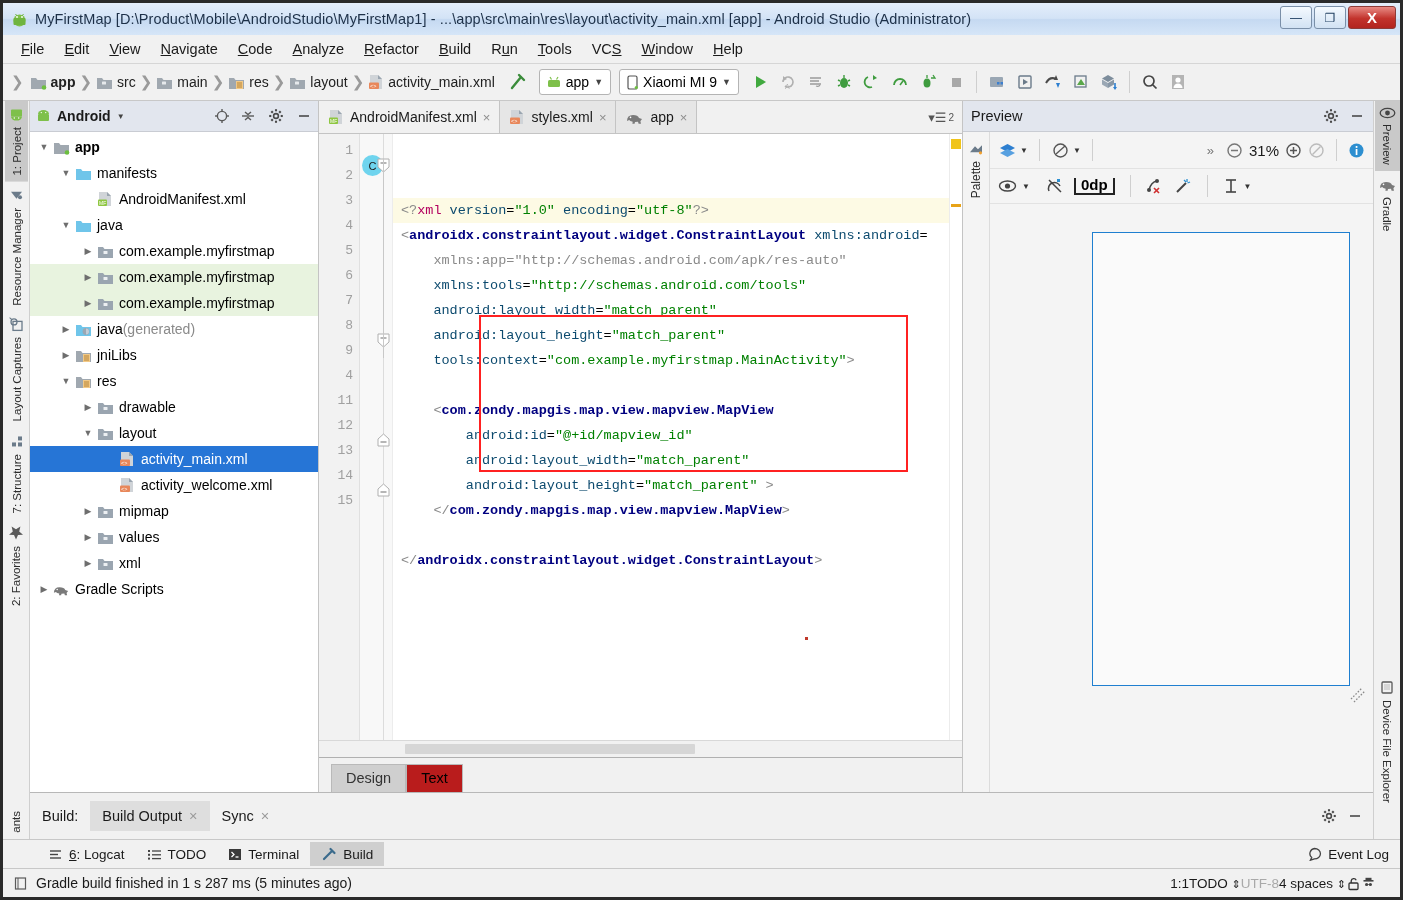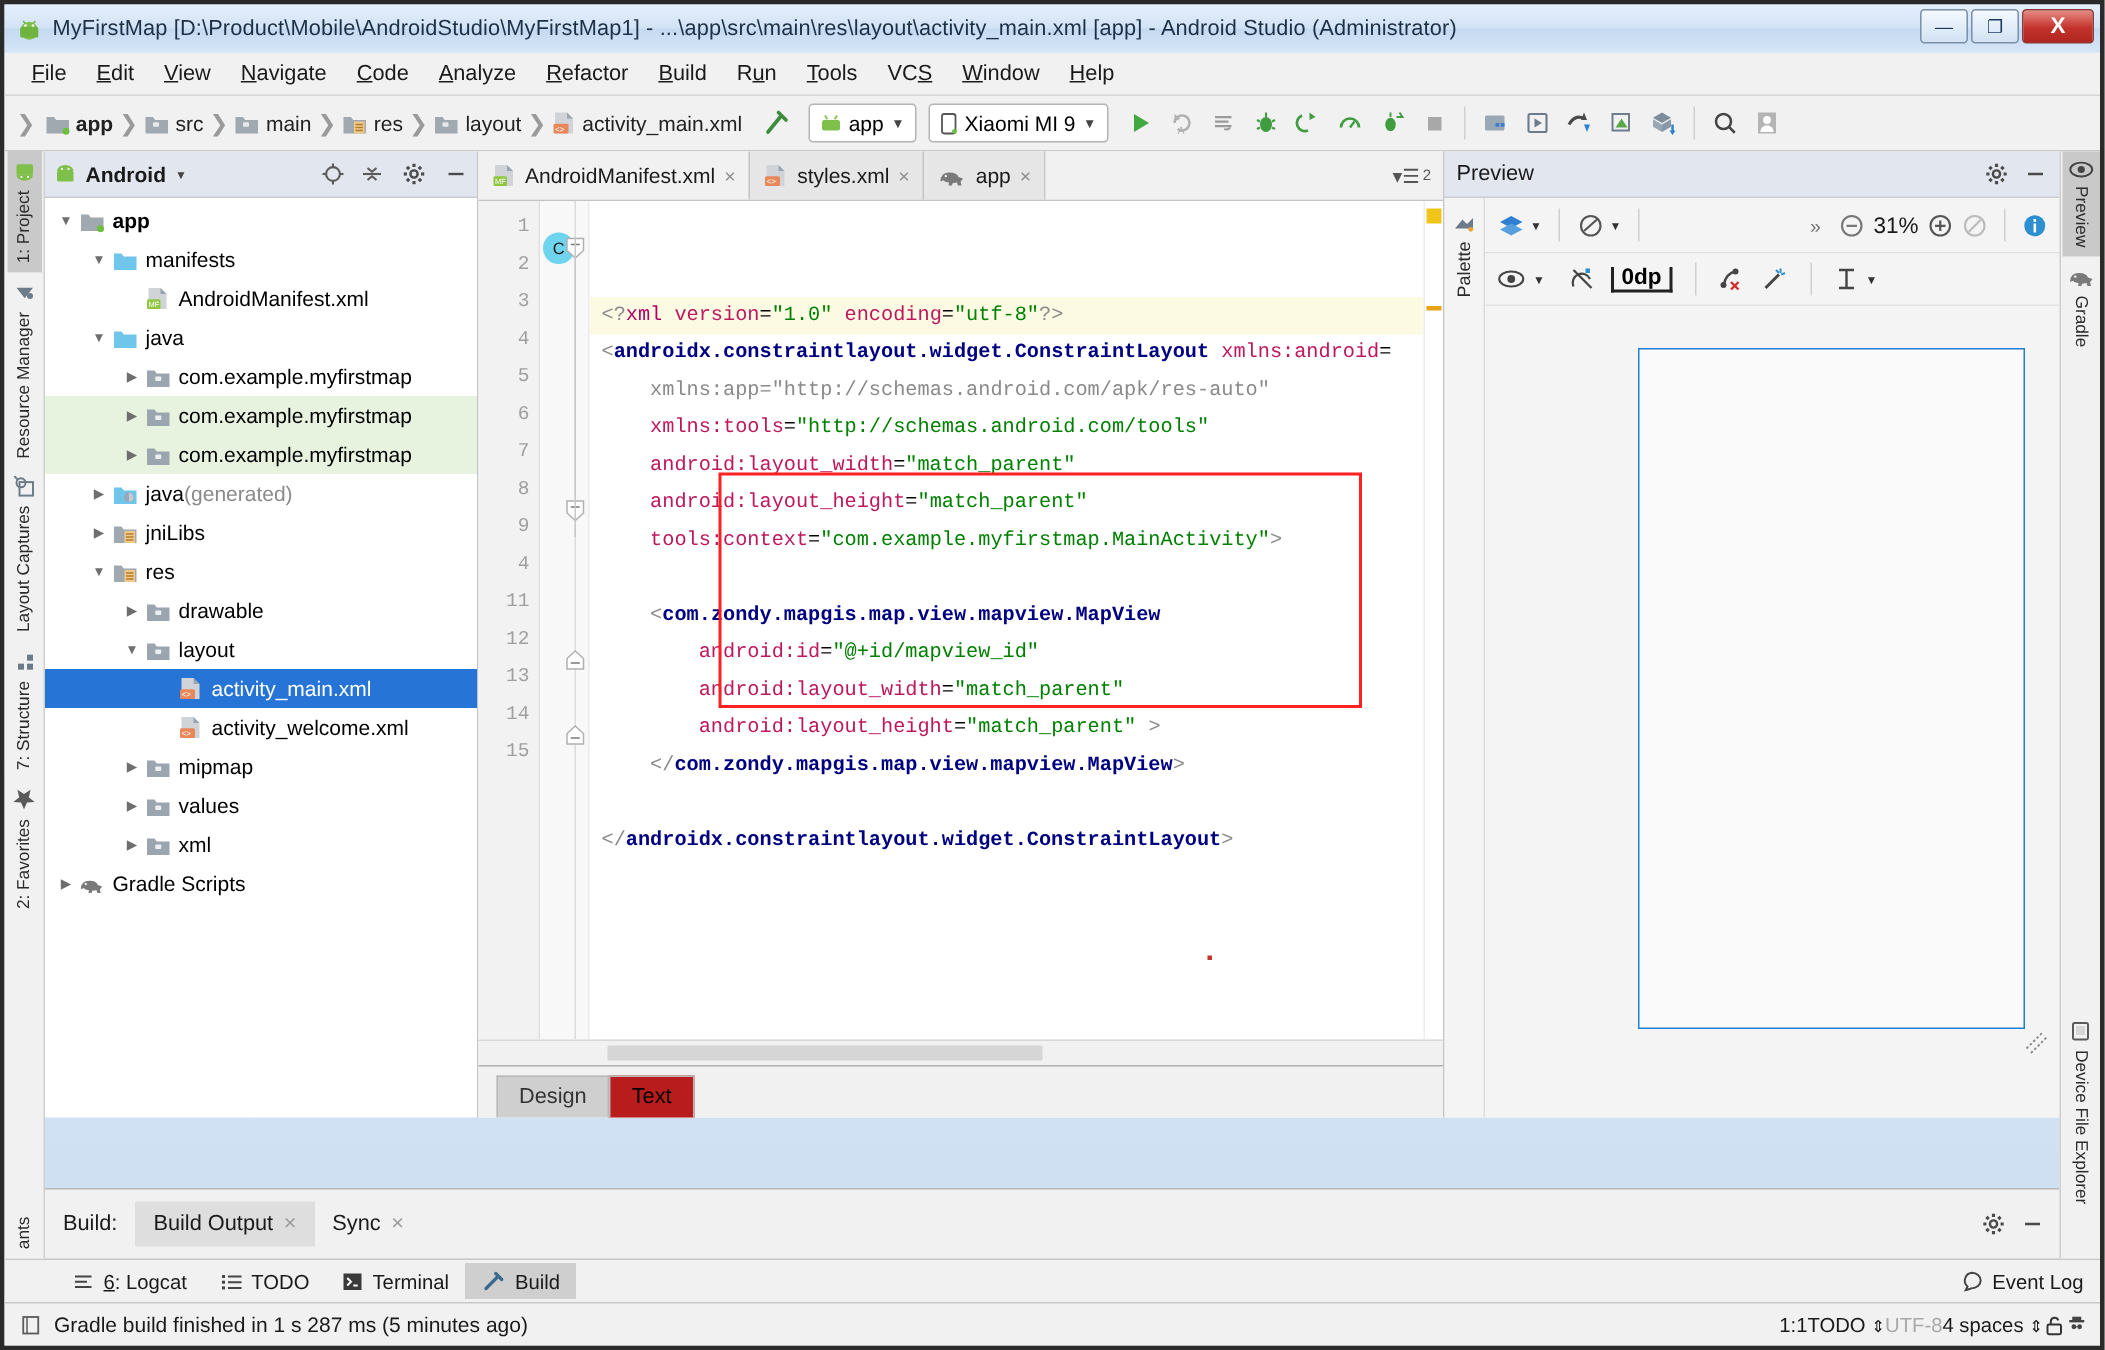--- a/index.html
+++ b/index.html
@@ -97,21 +97,21 @@
   .etabfill{flex:1 1 auto;background:#f1f1f1;display:flex;align-items:center;justify-content:flex-end;padding-right:8px;color:#555;font-size:12px;gap:2px;}
   .codewrap{flex:1 1 auto;display:flex;min-height:0;position:relative;overflow:hidden;}
   .gutter{width:40px;flex:0 0 40px;background:#f2f2f2;border-right:1px solid #e0e0e0;
           text-align:right;padding-top:4px;font-family:"Liberation Mono",monospace;font-size:13px;color:#a0a0a0;}
   .gutter .ln{height:25px;line-height:25px;padding-right:6px;}
   .marks{width:32px;flex:0 0 32px;background:#f8f8f8;position:relative;border-right:1px solid #ececec;}
   .code{flex:1 1 auto;position:relative;padding-top:4px;font-family:"Liberation Mono",monospace;font-size:13.5px;overflow:hidden;white-space:pre;}
   .cl{height:25px;line-height:25px;padding-left:8px;}
   .cl.hl{background:#fdfae4;}
   .tag{color:#000080;font-weight:bold;}
-  .attr{color:#be185d;}
+  .attr{color:#0c4a6e;}
   .val{color:#008000;}
   .pink{color:#b3005f;}
   .gray{color:#8a8a8a;}
   .blk{color:#000;}
   .redbox{position:absolute;border:2px solid #ff2121;pointer-events:none;}
   .escroll{height:16px;flex:0 0 16px;background:#f1f1f1;border-top:1px solid #d8d8d8;position:relative;}
   .escroll .thumb{position:absolute;left:86px;top:3px;width:290px;height:10px;background:#d6d6d6;border-radius:1px;}
   .dtabs{height:34px;flex:0 0 34px;display:flex;align-items:flex-end;background:#f1f1f1;border-top:1px solid #b0b0b0;padding-left:12px;}
   .dtab{padding:5px 14px 6px 14px;font-size:14.5px;border:1px solid #b9b9b9;border-bottom:none;background:#cfcfcf;color:#333;}
   .dtab.act{background:#b91c1c;color:#000;}
@@ -123,32 +123,32 @@
   .pvbody{flex:1 1 auto;display:flex;min-height:0;}
   .pvrail{width:26px;flex:0 0 26px;background:#f4f4f4;border-right:1px solid #dcdcdc;display:flex;flex-direction:column;align-items:center;padding-top:10px;}
   .pvmain{flex:1 1 auto;display:flex;flex-direction:column;min-width:0;}
   .pvtb{height:36px;flex:0 0 36px;display:flex;align-items:center;gap:6px;padding:0 8px;border-bottom:1px solid #e2e2e2;background:#f4f4f4;}
   .pvtb2{height:34px;flex:0 0 34px;display:flex;align-items:center;gap:10px;padding:0 8px;border-bottom:1px solid #e2e2e2;background:#f4f4f4;}
   .zoomlbl{font-size:15px;color:#1a1a1a;}
   .canvas{flex:1 1 auto;background:#f4f4f4;position:relative;}
   .device{position:absolute;left:102px;top:28px;width:256px;height:452px;background:#fafafa;border:1px solid #1f7fd0;}
   .resize{position:absolute;left:360px;top:483px;width:16px;height:16px;}
   
-  .buildrow{height:46px;flex:0 0 46px;display:flex;background:#f1f1f1;border-top:1px solid #b8b8b8;margin-top:47px;}
+  .buildrow{height:46px;flex:0 0 46px;display:flex;background:#f1f1f1;border-top:1px solid #b8b8b8;}
   .buildtabs{flex:1 1 auto;display:flex;align-items:center;}
   .blabel{font-size:14.5px;color:#1a1a1a;padding:0 12px;}
   .btab{display:flex;align-items:center;gap:7px;padding:7px 12px;font-size:14.5px;color:#1a1a1a;}
   .btab.act{background:#dedede;}
   .btab .x{color:#9a9a9a;}
   .bctrl{display:flex;align-items:center;gap:10px;padding-right:10px;}
   
   .botstrip{height:28px;flex:0 0 28px;display:flex;align-items:center;background:#f1f1f1;border-top:1px solid #c8c8c8;padding-left:34px;gap:0;}
   .bs{display:flex;align-items:center;gap:6px;padding:4px 11px;font-size:13.5px;color:#1a1a1a;}
   .bs.act{background:#cfcfcf;}
-  .statusbar{height:28px;flex:0 0 28px;display:flex;align-items:center;background:#f1f1f1;border-top:1px solid #c8c8c8;padding:0 8px 0 10px;gap:8px;}
+  .statusbar{height:28px;flex:0 0 28px;display:flex;align-items:center;background:#f1f1f1;border-top:1px solid #c8c8c8;padding:0 24px 0 10px;gap:8px;}
   .sb-msg{font-size:14px;color:#1a1a1a;}
   .sb-right{margin-left:auto;display:flex;align-items:center;gap:0;font-size:13.5px;color:#1a1a1a;text-align:right;}
   .faded{color:#a9a9a9;}
   svg{display:block;}
 </style>
 </head>
 <body>
 
 <div class="win">
 

